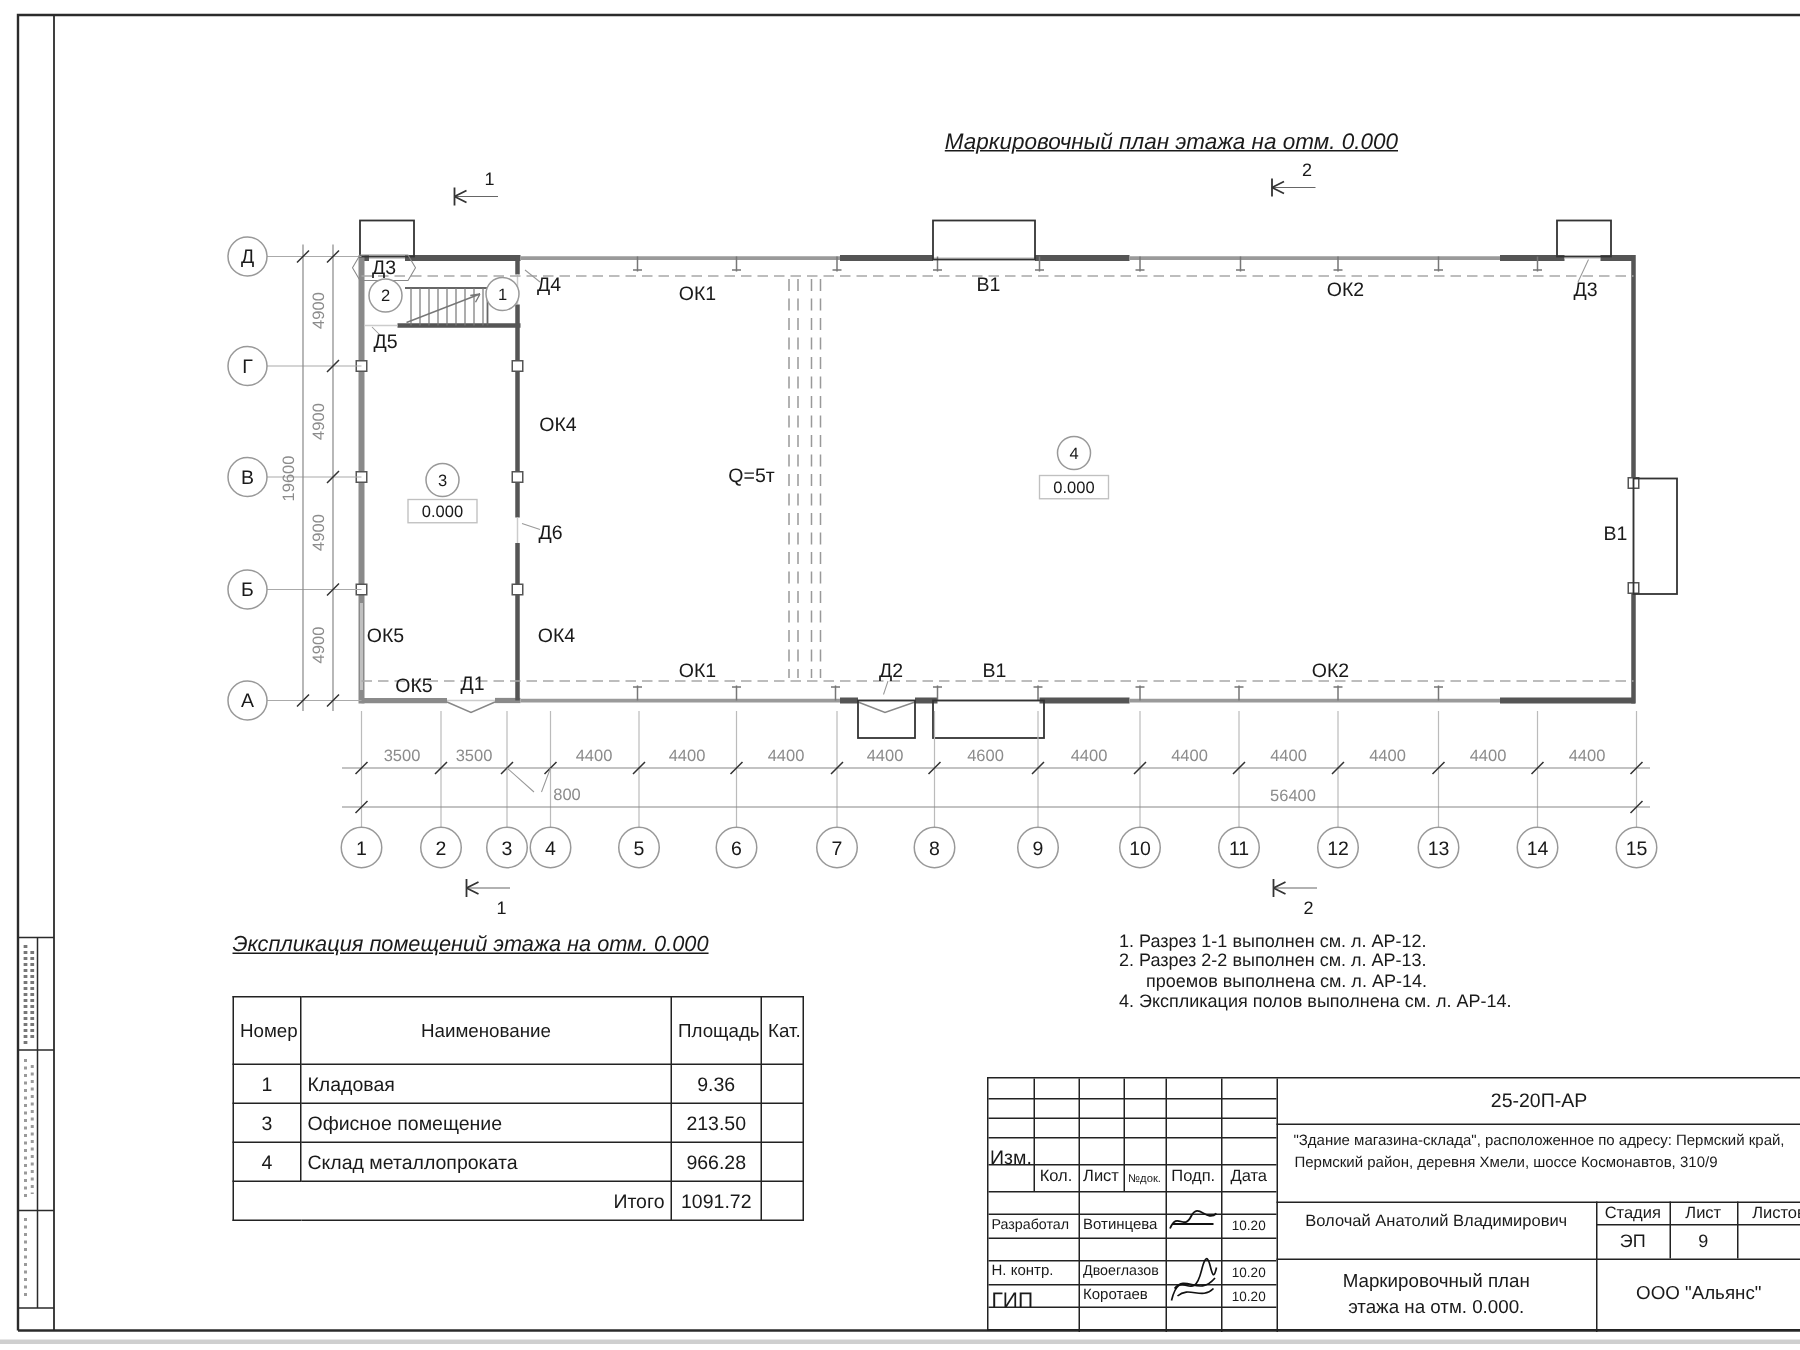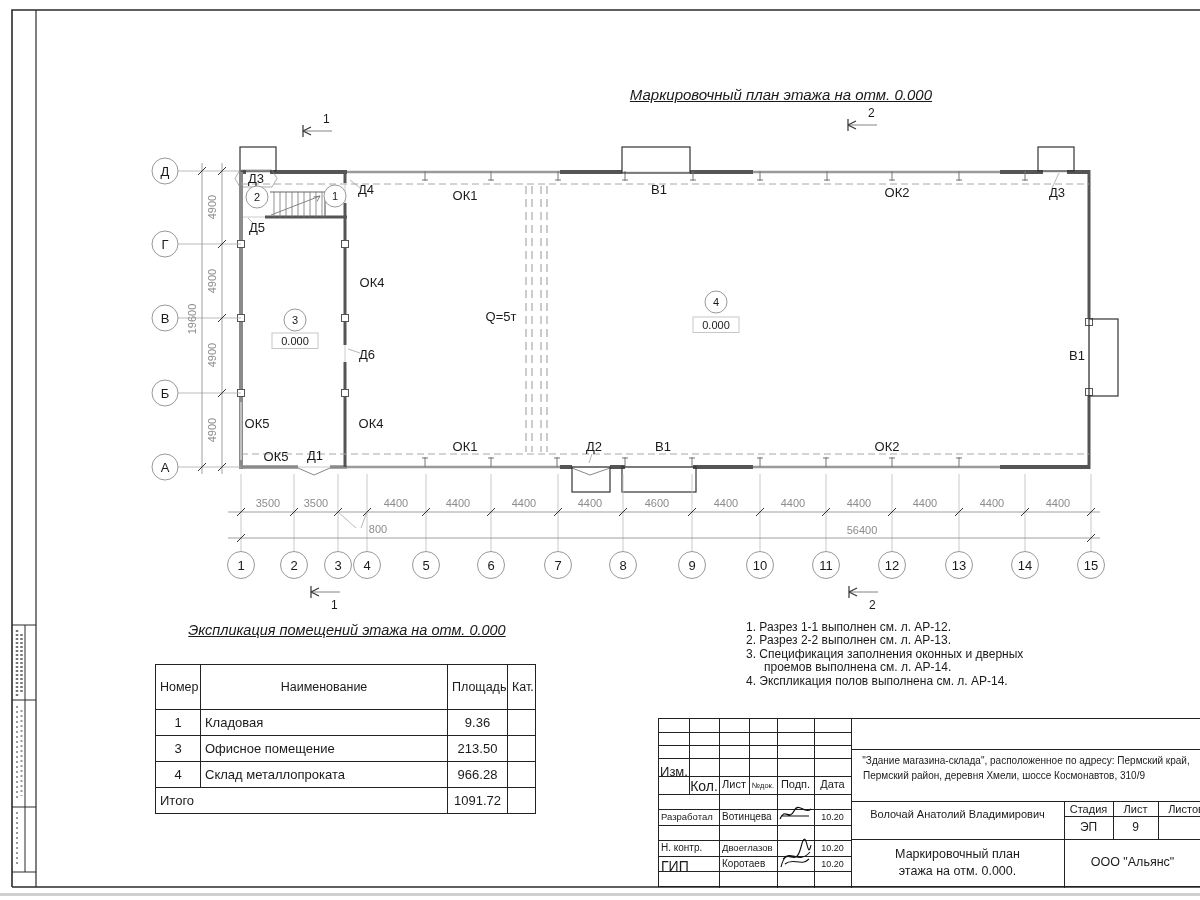--- a/index.html
+++ b/index.html
@@ -8,29 +8,29 @@
   svg text{font-family:"Liberation Sans",sans-serif;fill:#1a1a1a;}
   .mid{text-anchor:middle;}
   .lbl{font-size:13px;}
   .dim{font-size:11px;fill:#8c8c8c;}
   .axis{font-size:13px;}
   .room{font-size:11px;}
   .sec{font-size:12px;}
   .lvl{font-size:11px;}
   .plan-title{left:412px;top:86px;width:520px;text-align:right;font-size:15px;font-style:italic;
     text-decoration:underline;}
-  .expl-title{left:155px;top:622px;width:384px;text-align:center;font-size:14.5px;font-style:italic;
+  .expl-title{left:155px;top:622px;width:384px;font-size:14.5px;font-style:italic;
     text-decoration:underline;}
   table.expl{position:absolute;left:155px;top:664px;width:380px;border-collapse:collapse;
     table-layout:fixed;font-size:13px;}
   table.expl td{border:1.2px solid #222;padding:0 4px;overflow:hidden;white-space:nowrap;}
   table.expl tr.hdr td{height:44px;text-align:center;font-size:12.5px;}
   table.expl tr.row td{height:25px;}
   .tc{text-align:center;}
-  .tr{}
+  .tr{text-align:right;}
   .notes{left:746px;top:621px;width:360px;font-size:12px;line-height:13.4px;}
   .notes .wrap{padding-left:18px;}
   .tb{left:658px;top:718px;width:542px;height:169px;border-top:1.6px solid #222;
     border-left:1.6px solid #222;border-bottom:1.6px solid #222;box-sizing:border-box;}
   .tb .vl{position:absolute;width:1.1px;background:#222;}
   .tb .hl{position:absolute;height:1.1px;background:#222;}
   .tb .t{position:absolute;white-space:nowrap;}
   .ctr{text-align:center;}
   .bottom-strip{left:0;top:893px;width:1200px;height:2.5px;background:#cfcfcf;}
 </style>
@@ -309,21 +309,20 @@
     <td colspan="2" class="tr">Итого</td>
     <td class="tc">1091.72</td>
     <td></td>
   </tr>
 </tbody>
   </table>
 
 <div class="abs notes">
   <div>1. Разрез 1-1 выполнен см. л. АР-12.</div>
   <div>2. Разрез 2-2 выполнен см. л. АР-13.</div>
-  <div>3. Спецификация заполнения оконных и дверных</div>
   <div class="wrap">проемов выполнена см. л. АР-14.</div>
   <div>4. Экспликация полов выполнена см. л. АР-14.</div>
 </div>
 
 <div class="abs tb">
   <div class="vl" style="left:30px;top:0;height:75px"></div>
   <div class="vl" style="left:60px;top:0;height:169px"></div>
   <div class="vl" style="left:90px;top:0;height:75px"></div>
   <div class="vl" style="left:118px;top:0;height:169px"></div>
   <div class="vl" style="left:155px;top:0;height:169px"></div>
@@ -340,36 +339,37 @@
   <div class="hl" style="left:0;top:106px;width:192px"></div>
   <div class="hl" style="left:0;top:121px;width:192px"></div>
   <div class="hl" style="left:0;top:137px;width:192px"></div>
   <div class="hl" style="left:0;top:152px;width:192px"></div>
   <div class="hl" style="left:192px;top:30px;width:350px"></div>
   <div class="hl" style="left:192px;top:82px;width:350px"></div>
   <div class="hl" style="left:405px;top:97px;width:137px"></div>
   <div class="hl" style="left:192px;top:120px;width:350px"></div>
 
   <div class="t ctr" style="left:0;top:45px;width:30px;font-size:13px">Изм.</div>
-  <div class="t ctr" style="left:30px;top:59px;width:30px;font-size:14px">Кол.</div>
+  <div class="t ctr" style="left:30px;top:59px;width:30px;font-size:11px">Кол.</div>
   <div class="t ctr" style="left:60px;top:59px;width:30px;font-size:11px">Лист</div>
   <div class="t ctr" style="left:90px;top:62px;width:28px;font-size:7.5px">№док.</div>
   <div class="t ctr" style="left:118px;top:59px;width:37px;font-size:11px">Подп.</div>
   <div class="t ctr" style="left:155px;top:59px;width:37px;font-size:11px">Дата</div>
 
   <div class="t" style="left:2px;top:92px;font-size:9.5px">Разработал</div>
   <div class="t" style="left:63px;top:92px;font-size:10px">Вотинцева</div>
   <div class="t ctr" style="left:155px;top:93px;width:37px;font-size:9px">10.20</div>
   <div class="t" style="left:2px;top:123px;font-size:10px">Н. контр.</div>
   <div class="t" style="left:63px;top:123px;font-size:9.5px">Двоеглазов</div>
   <div class="t ctr" style="left:155px;top:124px;width:37px;font-size:9px">10.20</div>
   <div class="t" style="left:2px;top:139px;font-size:14px">ГИП</div>
   <div class="t" style="left:63px;top:139px;font-size:10px">Коротаев</div>
   <div class="t ctr" style="left:155px;top:140px;width:37px;font-size:9px">10.20</div>
 
+  <div class="t ctr" style="left:192px;top:7px;width:350px;font-size:13px">25-20П-АР</div>
   <div class="t ctr" style="left:192px;top:36px;width:350px;font-size:10px">"Здание магазина-склада", расположенное по адресу: Пермский край,</div>
   <div class="t ctr" style="left:192px;top:51px;width:306px;font-size:10px">Пермский район, деревня Хмели, шоссе Космонавтов, 310/9</div>
   <div class="t ctr" style="left:192px;top:89px;width:213px;font-size:11px">Волочай Анатолий Владимирович</div>
   <div class="t ctr" style="left:405px;top:84px;width:49px;font-size:11px">Стадия</div>
   <div class="t ctr" style="left:454px;top:84px;width:45px;font-size:11px">Лист</div>
   <div class="t ctr" style="left:499px;top:84px;width:56px;font-size:11px">Листов</div>
   <div class="t ctr" style="left:405px;top:101px;width:49px;font-size:12px">ЭП</div>
   <div class="t ctr" style="left:454px;top:101px;width:45px;font-size:12px">9</div>
   <div class="t ctr" style="left:192px;top:128px;width:213px;font-size:12.5px">Маркировочный план</div>
   <div class="t ctr" style="left:192px;top:145px;width:213px;font-size:12.5px">этажа на отм. 0.000.</div>

